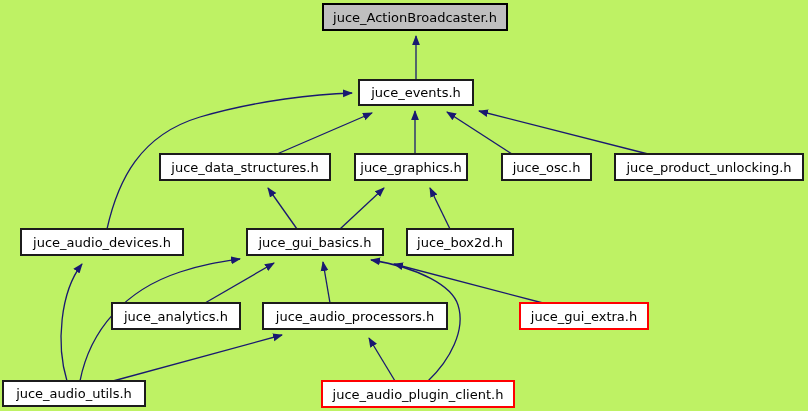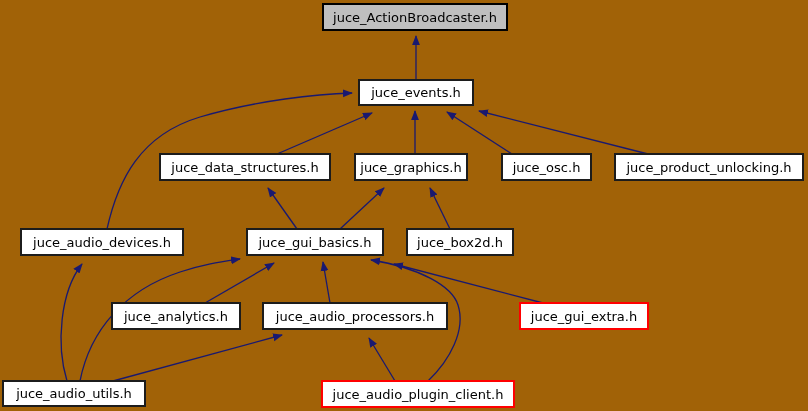--- a/index.html
+++ b/index.html
@@ -5,21 +5,21 @@
   html, body {
     margin: 0;
     padding: 0;
     background: #ffffff;
     font-family: "DejaVu Sans", "Liberation Sans", sans-serif;
   }
   .canvas {
     position: relative;
     width: 808px;
     height: 411px;
-    background: #a16207;
+    background: #bef264;
     overflow: hidden;
   }
   svg text {
     font-family: "DejaVu Sans", "Liberation Sans", sans-serif;
     font-size: 13px;
     fill: #000000;
   }
   svg .edge {
     fill: none;
   }

